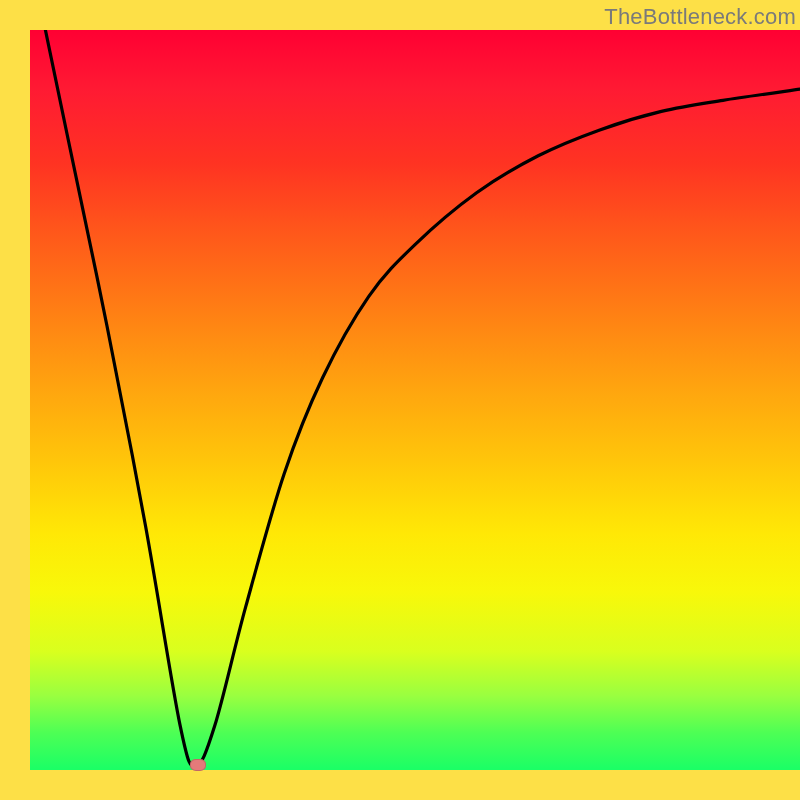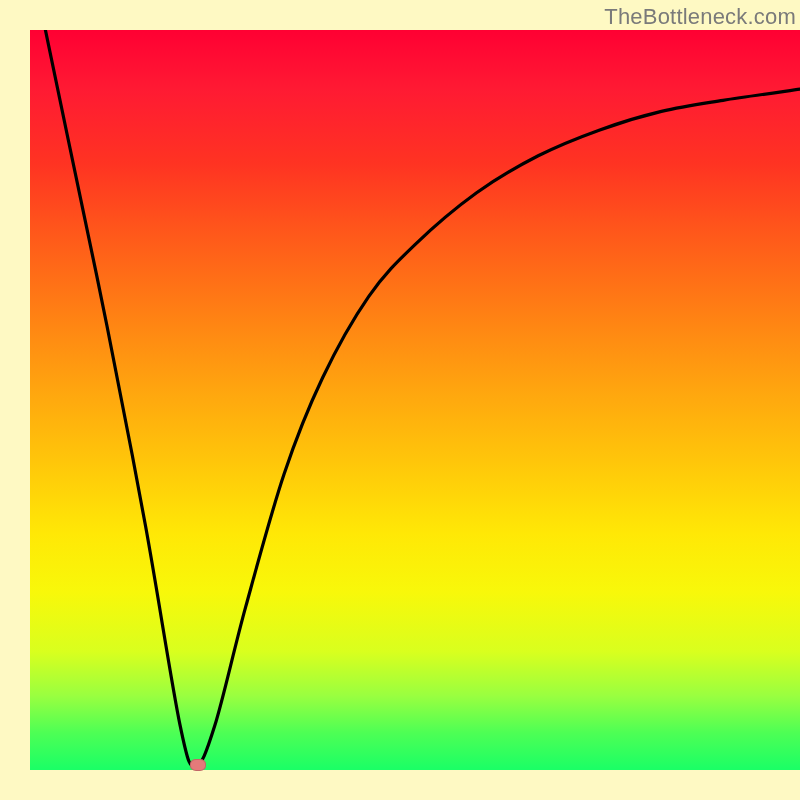--- a/index.html
+++ b/index.html
@@ -8,21 +8,21 @@
     width: 800px;
     height: 800px;
     overflow: hidden;
     background: #000;
     font-family: Arial, Helvetica, sans-serif;
   }
   .frame {
     position: relative;
     width: 800px;
     height: 800px;
-    background: #fef9c3;
+    background: #fde047;
   }
   .plot-area {
     position: absolute;
     left: 30px;
     top: 30px;
     width: 770px;
     height: 740px;
     
     background: linear-gradient(
       to bottom,

